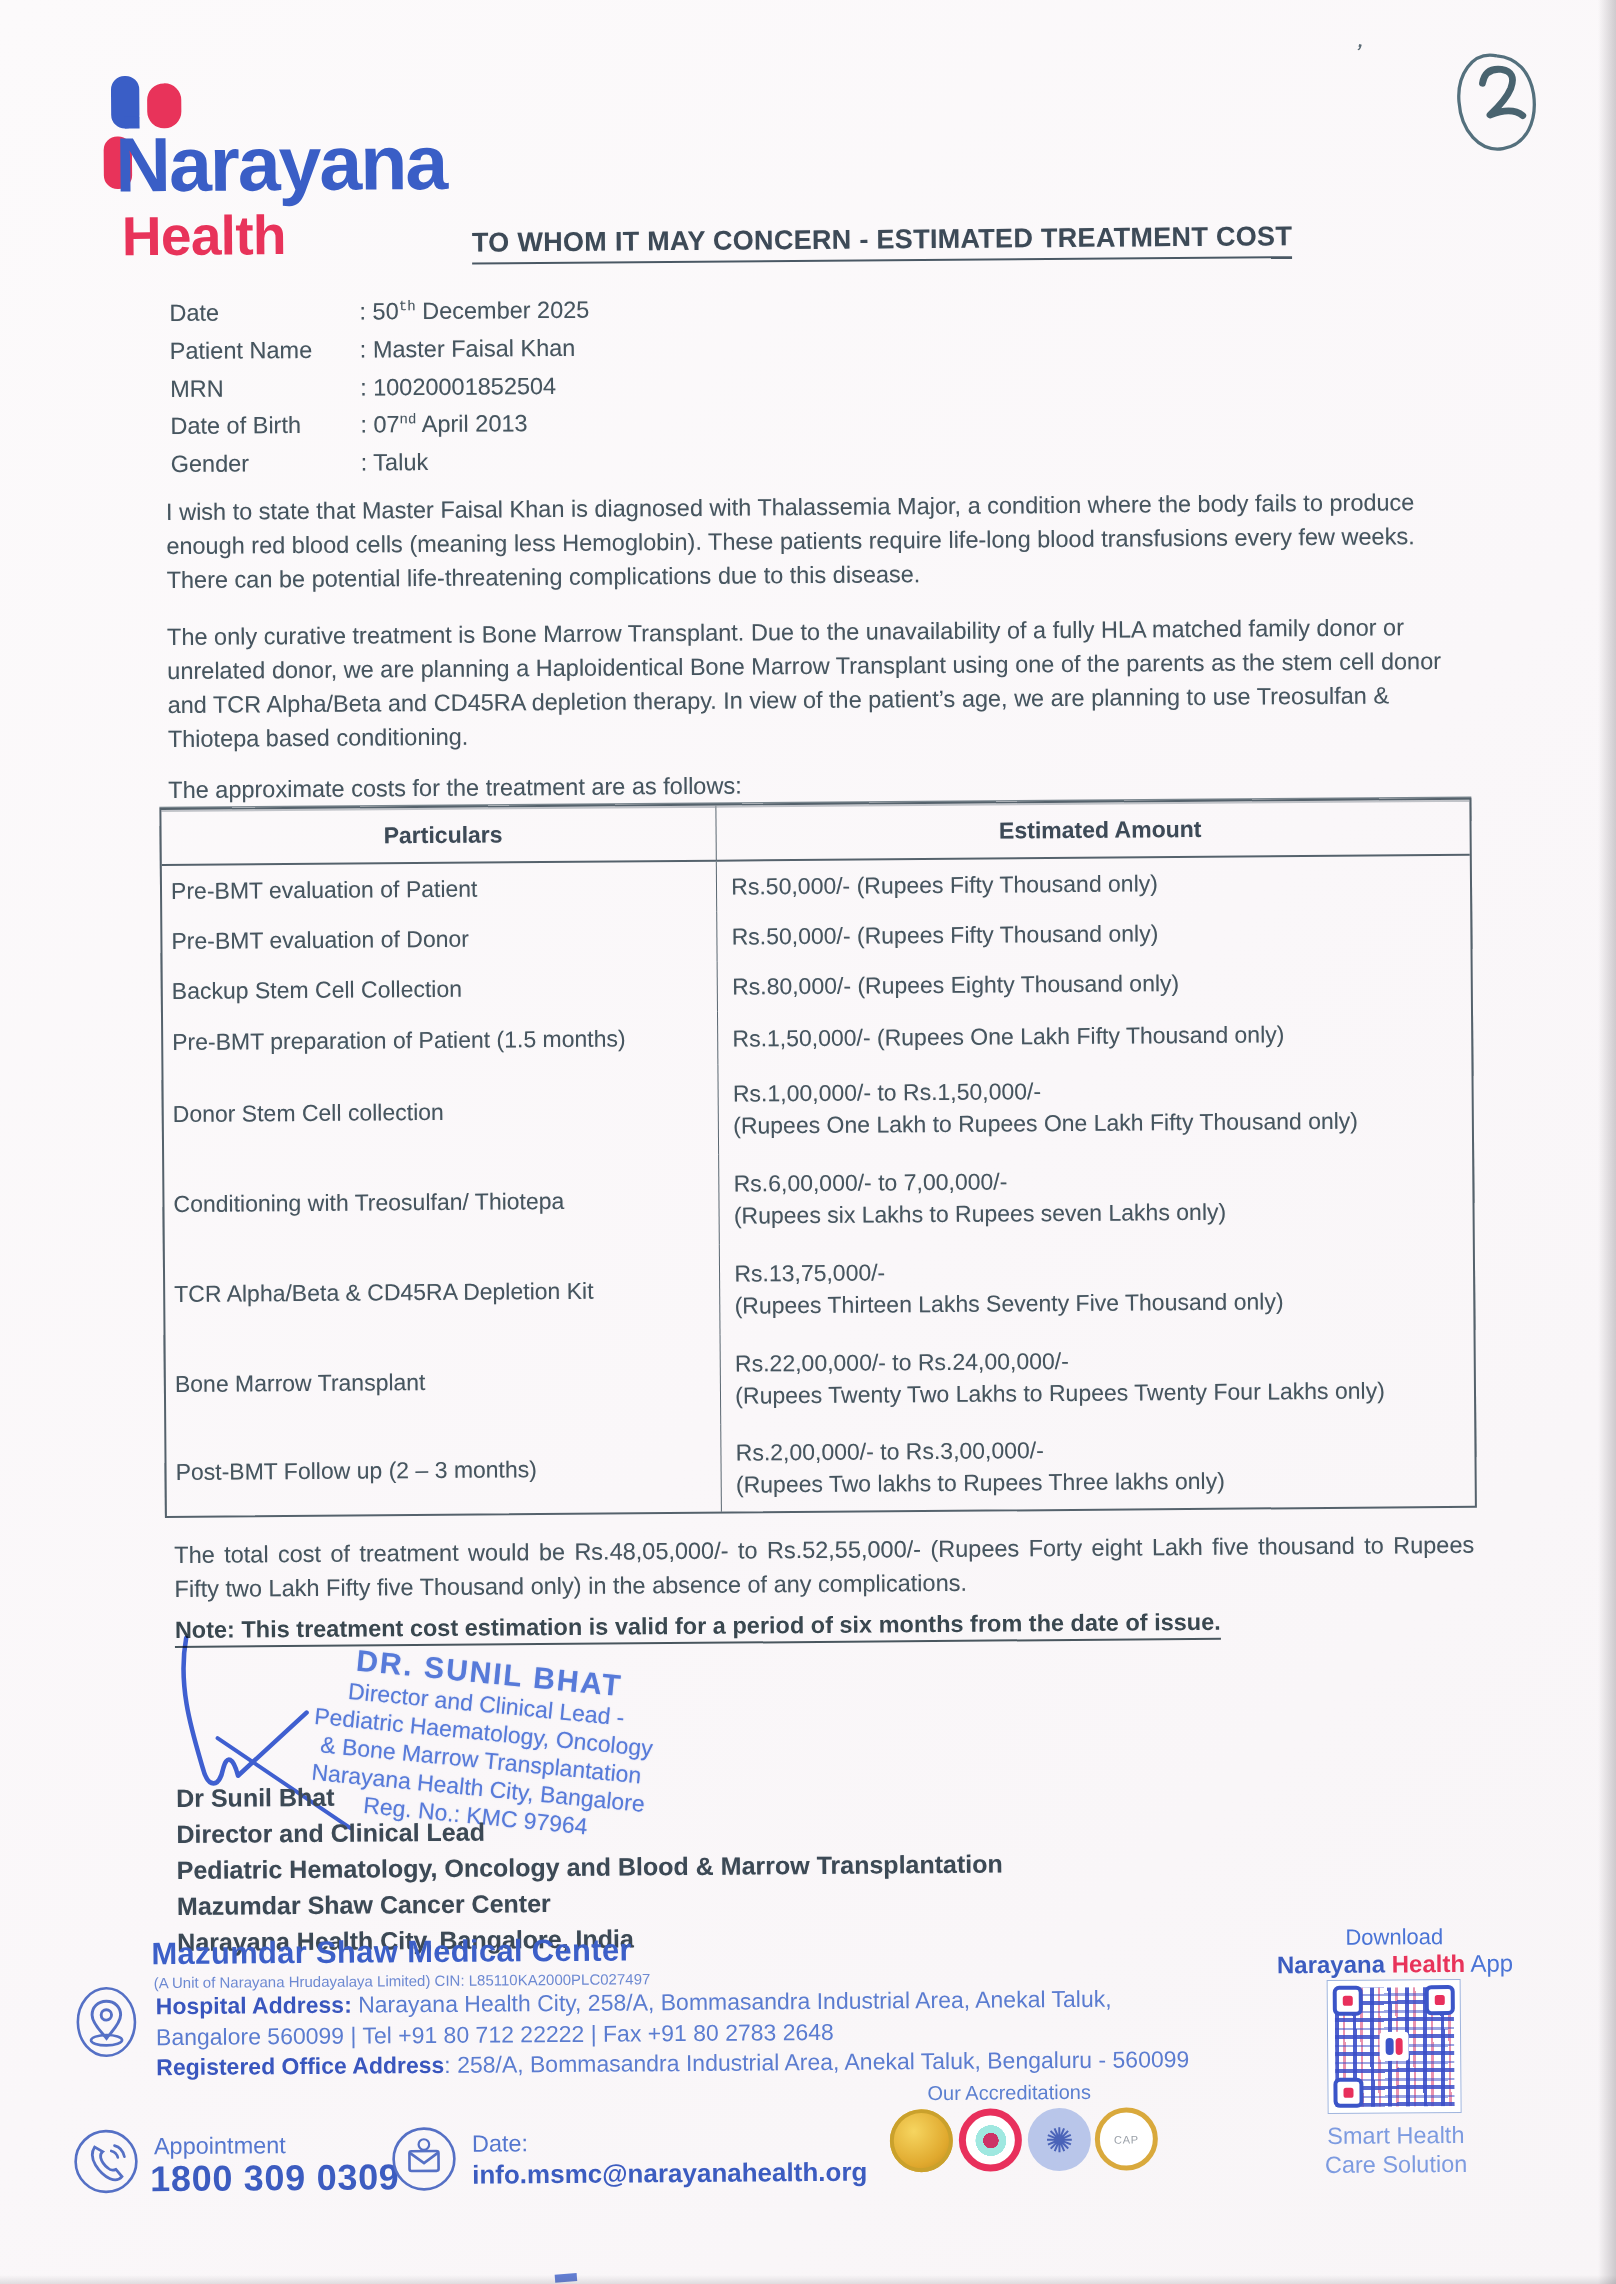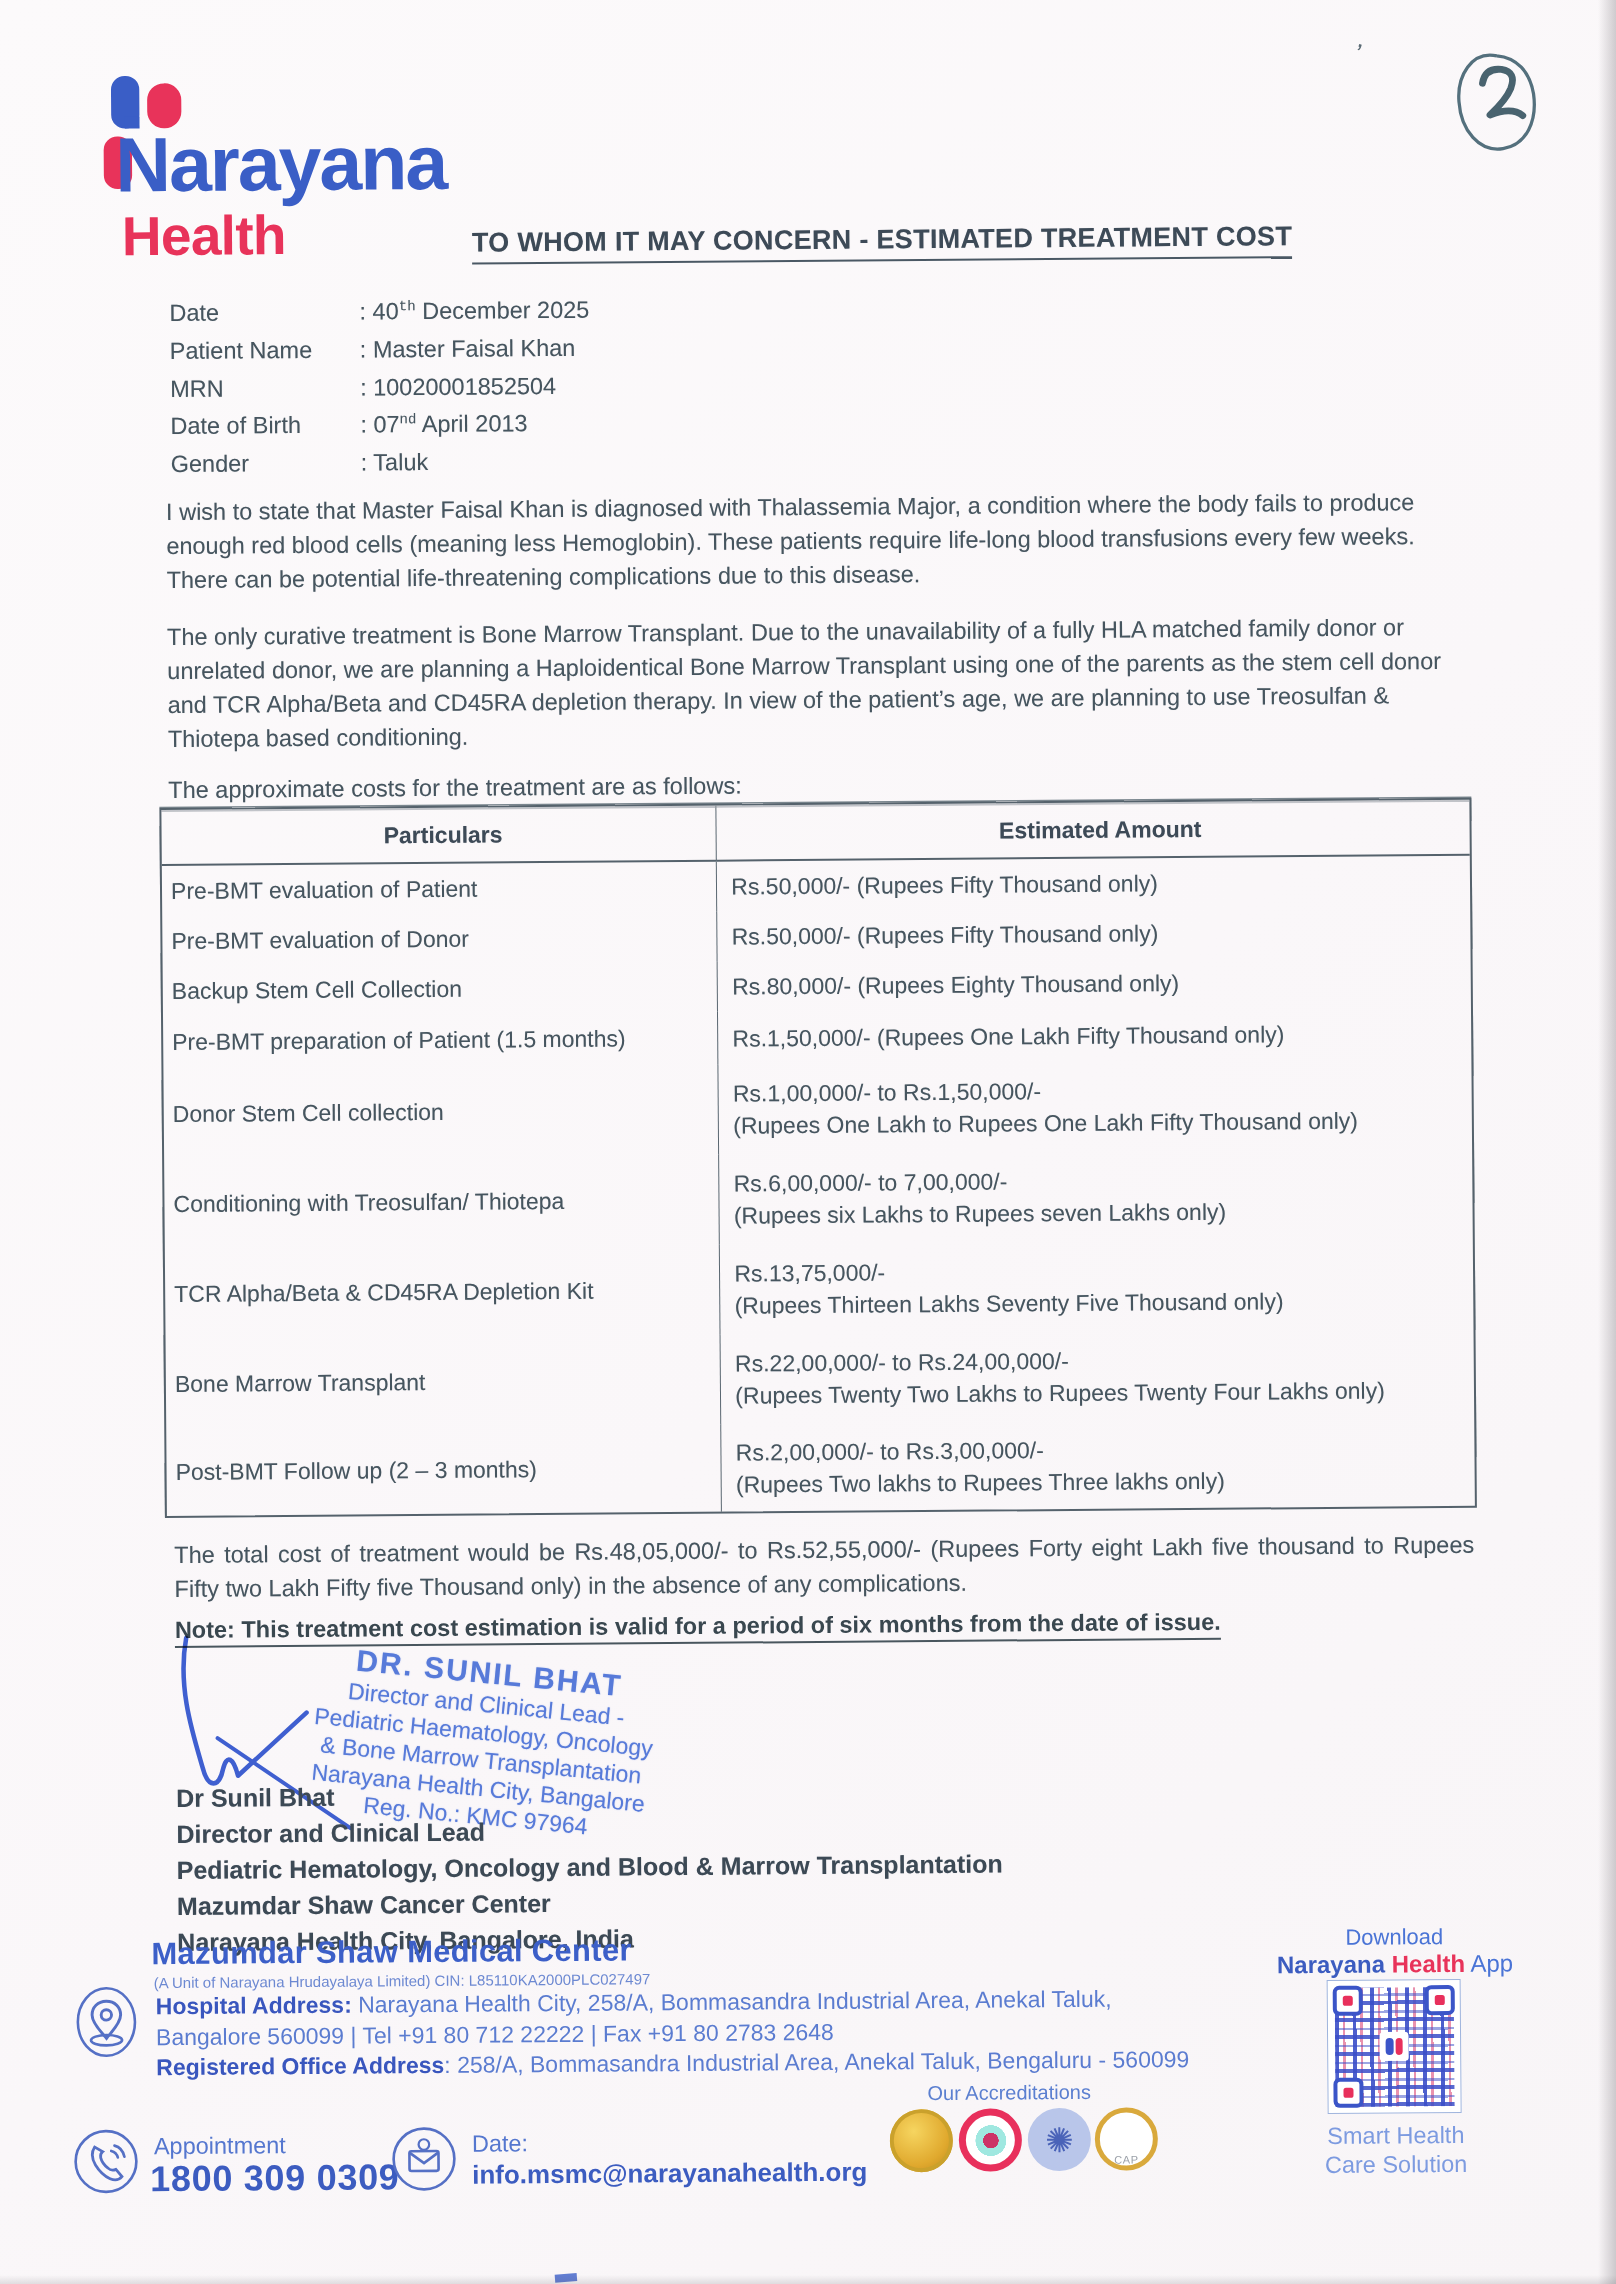--- a/index.html
+++ b/index.html
@@ -70,21 +70,21 @@
   .app-b{color:#3c5cc0;font-weight:700;}
   .app-r{color:#e8335a;font-weight:700;}
   .app-s{color:#4a74d6;}
   .qr-cap{font-size:23.5px;color:#7d9be0;text-align:center;line-height:29px;}
 
   .badge{position:absolute;width:63px;height:63px;border-radius:50%;}
   .b-jci{background:radial-gradient(circle at 38% 35%,#f6d560,#e0a92e 60%,#b8841c);box-shadow:inset 0 0 0 3.9px #caa12c;}
   .b-nabh{background:#fff;border:7.2px solid #e8305c;box-sizing:border-box;}
   .b-nabh::after{content:"";position:absolute;inset:6.5px;border-radius:50%;background:radial-gradient(circle,#cc3366 0 30%,#9fe8e0 31% 60%,transparent 61%);}
   .b-nabl{background:#b9c6ea;color:#4a63b8;display:flex;align-items:center;justify-content:center;font-size:34px;}
-  .b-cap{background:#fff;border:5.9px solid #d9a93c;box-sizing:border-box;display:flex;align-items:flex-end;justify-content:center;
+  .b-cap{background:#fff;border:5.9px solid #d9a93c;box-sizing:border-box;display:flex;align-items:center;justify-content:center;
     font-size:11px;color:#9aa0a8;letter-spacing:0.7px;}
 
   
   .qr{box-sizing:border-box;width:134px;height:134px;background:#fff;border:1.3px solid #9fb4dd;padding:6.5px;}
   .qr-inner{position:relative;width:100%;height:100%;
     background:
       repeating-linear-gradient(0deg,rgba(58,78,200,.85) 0 3.9px,transparent 3.9px 8.5px,rgba(58,78,200,.5) 8.5px 11px,transparent 11px 17px),
       repeating-linear-gradient(90deg,rgba(58,78,200,.9) 0 3.9px,transparent 3.9px 7.8px,rgba(216,56,108,.55) 7.8px 10.4px,transparent 10.4px 17.6px);
   }
   .finder{position:absolute;width:30px;height:30px;border:4.6px solid #3b55c8;border-radius:6.5px;background:#fff;box-sizing:border-box;
@@ -124,21 +124,21 @@
     <div class="abs speck" style="left:1363px;top:43px;transform:rotate(18deg);">’</div>
 
     <svg class="abs" style="left:1458px;top:52px;" width="91" height="114" viewBox="0 0 100 125">
       <path d="M52,10 C24,4 8,32 10,60 C12,92 32,116 58,112 C84,108 96,82 92,52 C88,28 74,12 52,10" fill="none" stroke="#54707d" stroke-width="3.6"></path>
       <path d="M36,40 q3,-17 21,-15 q17,3 10,21 q-5,12 -23,29 q24,-9 36,1" fill="none" stroke="#49636f" stroke-width="7.5" stroke-linecap="round" stroke-linejoin="round"></path>
       <text x="50" y="0" font-size="1" fill="none">2</text>
     </svg>
 
     <div class="abs ink" style="left:176px;top:295px;width:912px;height:195px;">
       <div class="prow" style="top:0;">
-        <span class="plabel">Date</span><span>: 40</span><span class="sup">th</span><span> December 2025</span>
+        <span class="plabel">Date</span><span>: 50</span><span class="sup">th</span><span> December 2025</span>
       </div>
       <div class="prow" style="top:38px;">
         <span class="plabel">Patient Name</span><span>: Master Faisal Khan</span>
       </div>
       <div class="prow" style="top:76px;">
         <span class="plabel">MRN</span><span>: 10020001852504</span>
       </div>
       <div class="prow" style="top:113px;">
         <span class="plabel">Date of Birth</span><span>: 07</span><span class="sup">nd</span><span> April 2013</span>
       </div>

